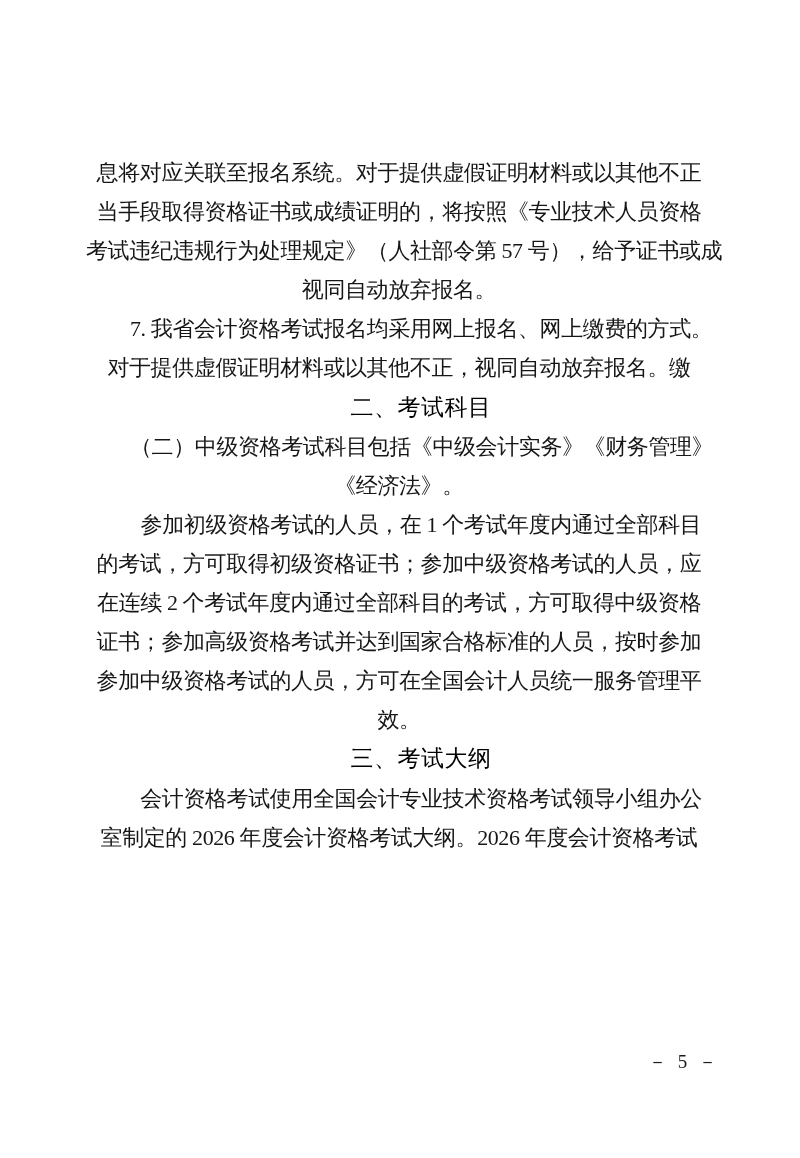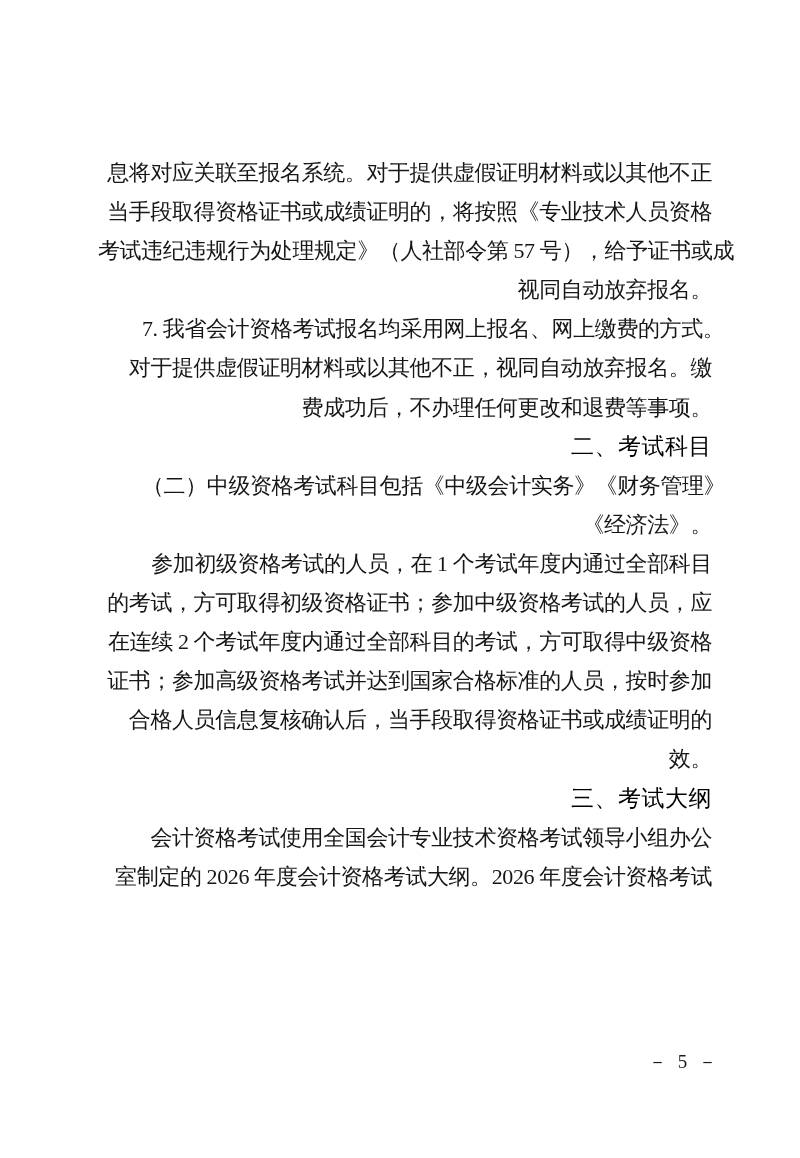--- a/index.html
+++ b/index.html
@@ -17,22 +17,21 @@
     left: 86px;
     top: 153px;
     width: 626px;
   }
   .line {
     height: 39.1px;
     line-height: 39.1px;
     font-size: 22px;
     letter-spacing: -0.4px;
     white-space: nowrap;
-    text-align: right;
-    margin-left: 12px;
+    text-align: center;
   }
   .line.indent { padding-left: 44px; }
   .line.heading {
     font-family: "Liberation Sans", "DejaVu Sans", sans-serif;
     font-weight: 400;
     font-size: 23px;
     color: #000000;
     letter-spacing: 0.5px;
   }
   .page-number {
@@ -50,28 +49,27 @@
 <body>
 
 <div class="page">
   <div class="doc">
     <div class="line">息将对应关联至报名系统。对于提供虚假证明材料或以其他不正</div>
     <div class="line">当手段取得资格证书或成绩证明的，将按照《专业技术人员资格</div>
     <div class="line">考试违纪违规行为处理规定》（人社部令第 57 号），给予证书或成</div>
     <div class="line">视同自动放弃报名。</div>
     <div class="line indent">7. 我省会计资格考试报名均采用网上报名、网上缴费的方式。</div>
     <div class="line">对于提供虚假证明材料或以其他不正，视同自动放弃报名。缴</div>
-    <div class="line">费成功后，不办理任何更改和退费等事项。</div>
     <div class="line indent heading">二、考试科目</div>
     <div class="line indent">（二）中级资格考试科目包括《中级会计实务》《财务管理》</div>
     <div class="line">《经济法》。</div>
     <div class="line indent">参加初级资格考试的人员，在 1 个考试年度内通过全部科目</div>
     <div class="line">的考试，方可取得初级资格证书；参加中级资格考试的人员，应</div>
     <div class="line">在连续 2 个考试年度内通过全部科目的考试，方可取得中级资格</div>
     <div class="line">证书；参加高级资格考试并达到国家合格标准的人员，按时参加</div>
-    <div class="line">合格人员信息复核确认后，当手段取得资格证书或成绩证明的</div>
+    <div class="line">参加中级资格考试的人员，方可在全国会计人员统一服务管理平</div>
     <div class="line">效。</div>
     <div class="line indent heading">三、考试大纲</div>
     <div class="line indent">会计资格考试使用全国会计专业技术资格考试领导小组办公</div>
     <div class="line">室制定的 2026 年度会计资格考试大纲。2026 年度会计资格考试</div>
   </div>
   <div class="page-number">－ 5 －</div>
 </div>
 
 </body></html>

